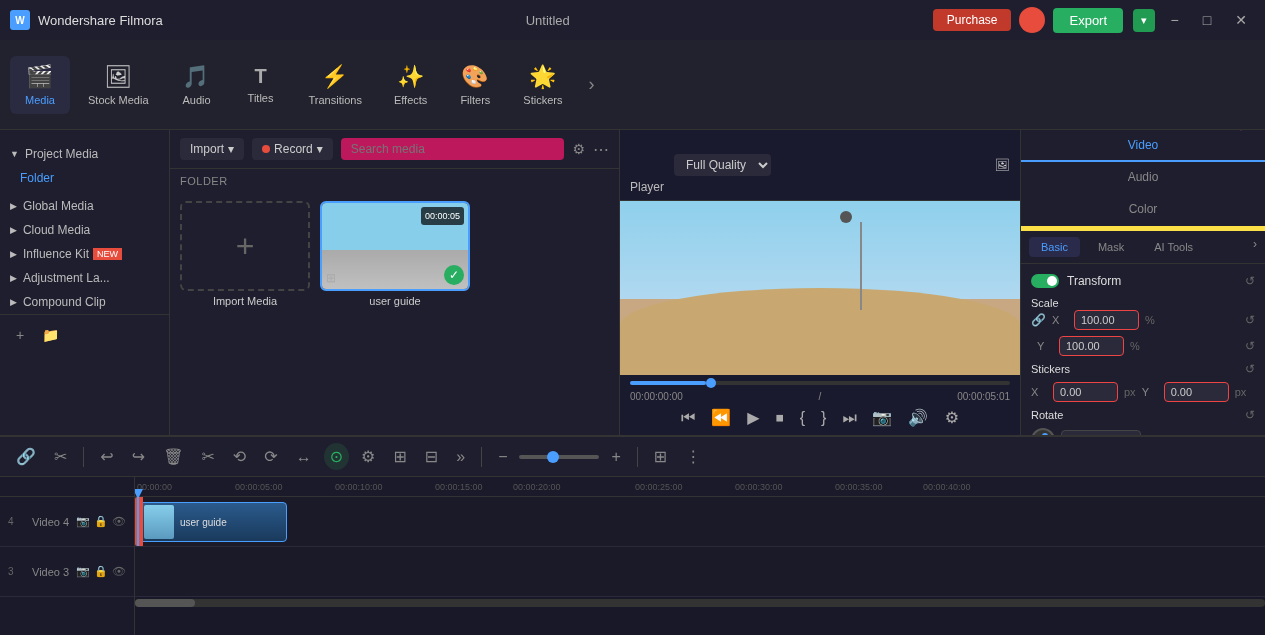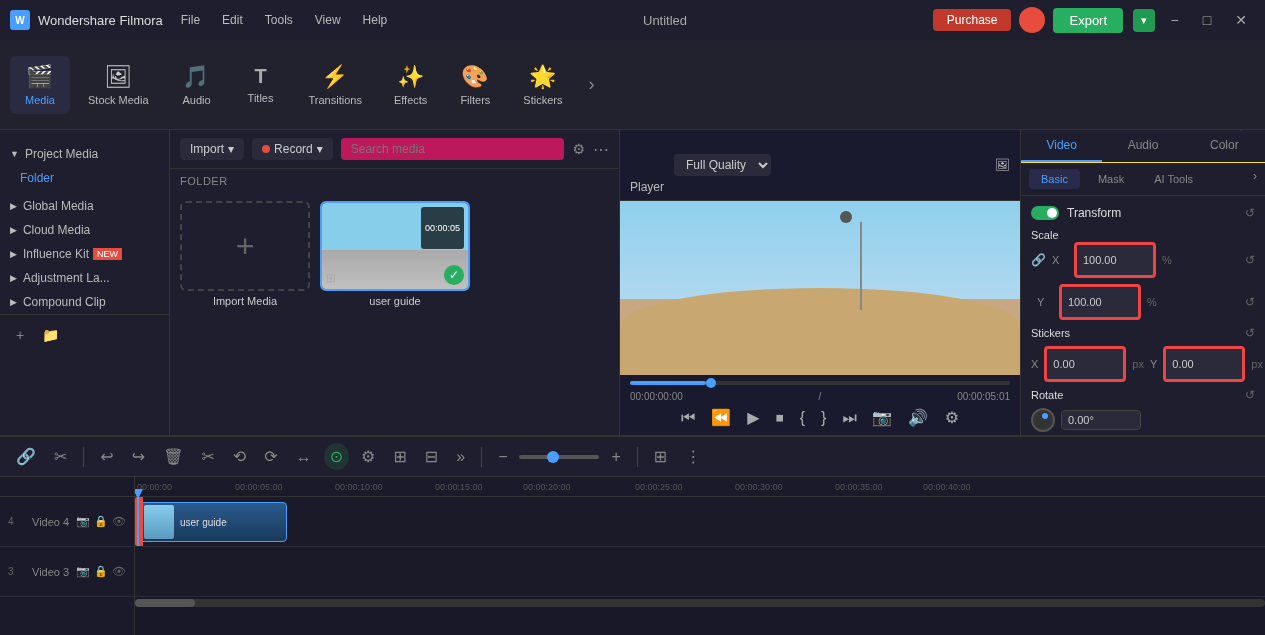--- a/index.html
+++ b/index.html
@@ -50,21 +50,21 @@
     #search-box { flex: 1; background: #be185d; border: none; color: #ccc; padding: 4px 10px; border-radius: 4px; font-size: 12px; outline: none; }
     #media-filter { color: #888; font-size: 14px; cursor: pointer; }
     #media-more { color: #888; font-size: 16px; cursor: pointer; }
     .folder-label { font-size: 11px; color: #888; padding: 6px 10px 4px; letter-spacing: 0.5px; }
     #media-grid { display: flex; gap: 10px; padding: 10px; flex-wrap: wrap; }
     .media-item { display: flex; flex-direction: column; align-items: center; cursor: pointer; }
     #import-media-box { width: 130px; height: 90px; border: 2px dashed #444; border-radius: 6px; display: flex; flex-direction: column; align-items: center; justify-content: center; cursor: pointer; }
     #import-plus { font-size: 32px; color: #666; }
     .media-thumb { width: 150px; height: 90px; background: #2a3a4a; border-radius: 6px; position: relative; overflow: hidden; border: 2px solid #4a9eff; }
     .media-thumb-placeholder { width: 100%; height: 100%; background: linear-gradient(135deg, #1a3a5c, #2a5a8c); }
-    .thumb-time { position: absolute; top: 4px; right: 4px; background: rgba(0,0,0,0.7); color: #fff; font-size: 9px; padding: 16px 4px; border-radius: 3px; }
+    .thumb-time { position: absolute; top: 4px; right: 4px; background: rgba(0,0,0,0.7); color: #fff; font-size: 9px; padding: 4px 4px; border-radius: 3px; }
     .thumb-check { position: absolute; bottom: 4px; right: 4px; width: 20px; height: 20px; background: #27ae60; border-radius: 50%; display: flex; align-items: center; justify-content: center; color: white; font-size: 12px; }
     .thumb-icon { position: absolute; bottom: 4px; left: 4px; color: #aaa; font-size: 12px; }
     .media-label { font-size: 11px; color: #ccc; margin-top: 4px; }
 
     
     #preview-panel { width: 400px; background: #111; display: flex; flex-direction: column; }
     #preview-bar { display: flex; align-items: center; padding: 6px 10px; background: #1a1a2e; border-bottom: 1px solid #333; gap: 10px; }
     #player-label { color: #bbb; font-size: 12px; margin-top: 44px; }
     #quality-select { background: #2a2a3a; border: none; color: #ccc; padding: 3px 8px; border-radius: 4px; font-size: 12px; cursor: pointer; }
     #video-frame { flex: 1; background: #000; display: flex; align-items: center; justify-content: center; position: relative; overflow: hidden; }
@@ -72,35 +72,35 @@
     #preview-controls { background: #1a1a2e; padding: 6px 10px; }
     #timeline-bar { height: 4px; background: #333; border-radius: 2px; margin-bottom: 6px; position: relative; }
     #timeline-fill { height: 100%; width: 20%; background: #4a9eff; border-radius: 2px; }
     #timeline-dot { width: 10px; height: 10px; background: #4a9eff; border-radius: 50%; position: absolute; left: 20%; top: -3px; }
     #time-display { display: flex; justify-content: space-between; font-size: 10px; color: #888; margin-bottom: 4px; }
     #ctrl-buttons { display: flex; justify-content: center; gap: 8px; align-items: center; }
     .ctrl-btn { background: none; border: none; color: #aaa; font-size: 16px; cursor: pointer; padding: 2px 4px; }
 
     
     #right-panel { width: 245px; background: #1e1e2e; border-left: 1px solid #333; overflow-y: auto; }
-    #right-tabs { display: flex; border-bottom: 1px solid #fde047; }
+    #right-tabs { display: flex; border-bottom: 5px solid #fde047; flex-direction: column; }
     .right-tab { flex: 1; text-align: center; padding: 8px; font-size: 12px; cursor: pointer; color: #888; border-bottom: 2px solid transparent; }
     .right-tab.active { color: #4a9eff; border-bottom-color: #4a9eff; }
     #sub-tabs { display: flex; padding: 6px 8px; gap: 6px; border-bottom: 1px solid #333; }
     .sub-tab { padding: 4px 12px; font-size: 11px; border-radius: 4px; cursor: pointer; color: #888; }
     .sub-tab.active { background: #2a2a4a; color: #4a9eff; }
     #properties { padding: 10px; }
     .prop-section { margin-bottom: 14px; }
     .prop-header { display: flex; align-items: center; justify-content: space-between; margin-bottom: 8px; }
     .prop-title { font-size: 12px; color: #ddd; font-weight: 500; }
     .toggle-on { display: inline-block; width: 28px; height: 14px; background: #27ae60; border-radius: 7px; position: relative; cursor: pointer; }
     .toggle-on::after { content: ''; position: absolute; left: 16px; top: 2px; width: 10px; height: 10px; background: white; border-radius: 50%; }
     .prop-row { display: flex; align-items: center; margin-bottom: 6px; gap: 6px; }
     .prop-label { font-size: 11px; color: #888; width: 16px; }
-    .prop-input { background: #2a2a3a; border: 3px solid #ef4444; color: #ccc; padding: 9px 6px; border-radius: 4px; font-size: 11px; width: 82px; }
+    .prop-input { background: #2a2a3a; border: 1px solid #ef4444; color: #ccc; padding: 3px 6px; border-radius: 4px; font-size: 11px; width: 65px; }
     .prop-unit { font-size: 11px; color: #666; }
     .reset-icon { font-size: 12px; color: #666; cursor: pointer; margin-left: auto; }
     .full-prop-row { display: flex; align-items: center; justify-content: space-between; margin-bottom: 6px; }
     .prop-input-wide { background: #2a2a3a; border: 1px solid #444; color: #ccc; padding: 3px 6px; border-radius: 4px; font-size: 11px; width: 80px; }
     .rotate-preview { width: 24px; height: 24px; background: #333; border-radius: 50%; border: 2px solid #555; position: relative; cursor: pointer; }
     .rotate-dot { width: 6px; height: 6px; background: #4a9eff; border-radius: 50%; position: absolute; top: 3px; left: 9px; }
     .flip-btns { display: flex; gap: 6px; }
     .flip-btn { background: #2a2a3a; border: 1px solid #444; color: #888; padding: 4px 10px; border-radius: 4px; font-size: 14px; cursor: pointer; }
     #red-arrow { position: absolute; width: 60px; height: 60px; top: 0; right: 60px; }
 
@@ -130,27 +130,20 @@
     .scroll-bar { height: 8px; background: #333; margin-top: 2px; border-radius: 4px; }
     .scroll-thumb { width: 60px; height: 8px; background: #555; border-radius: 4px; }
   </style>
 </head>
 <body>
 
 <div id="titlebar">
   <div id="titlebar-left">
     <div id="app-logo">W</div>
     <span id="app-title">Wondershare Filmora</span>
-    <div id="titlebar-menu">
-      <span class="menu-item">File</span>
-      <span class="menu-item">Edit</span>
-      <span class="menu-item">Tools</span>
-      <span class="menu-item">View</span>
-      <span class="menu-item">Help</span>
-    </div>
   </div>
   <div id="titlebar-center">Untitled</div>
   <div id="titlebar-right">
     <button id="purchase-btn">Purchase</button>
     <div id="avatar"></div>
     <button id="export-btn">Export</button>
     <button id="export-arrow">▾</button>
     <button class="win-btn">−</button>
     <button class="win-btn">□</button>
     <button class="win-btn" id="close-btn">✕</button>
@@ -455,21 +448,21 @@
           <button class="track-icon-btn">👁</button>
         </div>
       </div>
     </div>
     <div id="tracks-area">
       <div id="timeline-ruler">
         <span class="ruler-mark" style="left:2px;">00:00:00</span>
         <span class="ruler-mark" style="left:100px;">00:00:05:00</span>
         <span class="ruler-mark" style="left:200px;">00:00:10:00</span>
         <span class="ruler-mark" style="left:300px;">00:00:15:00</span>
-        <span class="ruler-mark" style="left:388px;">00:00:20:00</span>
+        <span class="ruler-mark" style="left:378px;">00:00:20:00</span>
         <span class="ruler-mark" style="left:500px;">00:00:25:00</span>
         <span class="ruler-mark" style="left:600px;">00:00:30:00</span>
         <span class="ruler-mark" style="left:700px;">00:00:35:00</span>
         <span class="ruler-mark" style="left:788px;">00:00:40:00</span>
       </div>
       <div class="track-row">
         <div id="playhead">
           <div id="playhead-top"></div>
         </div>
         <div id="video-clip">

